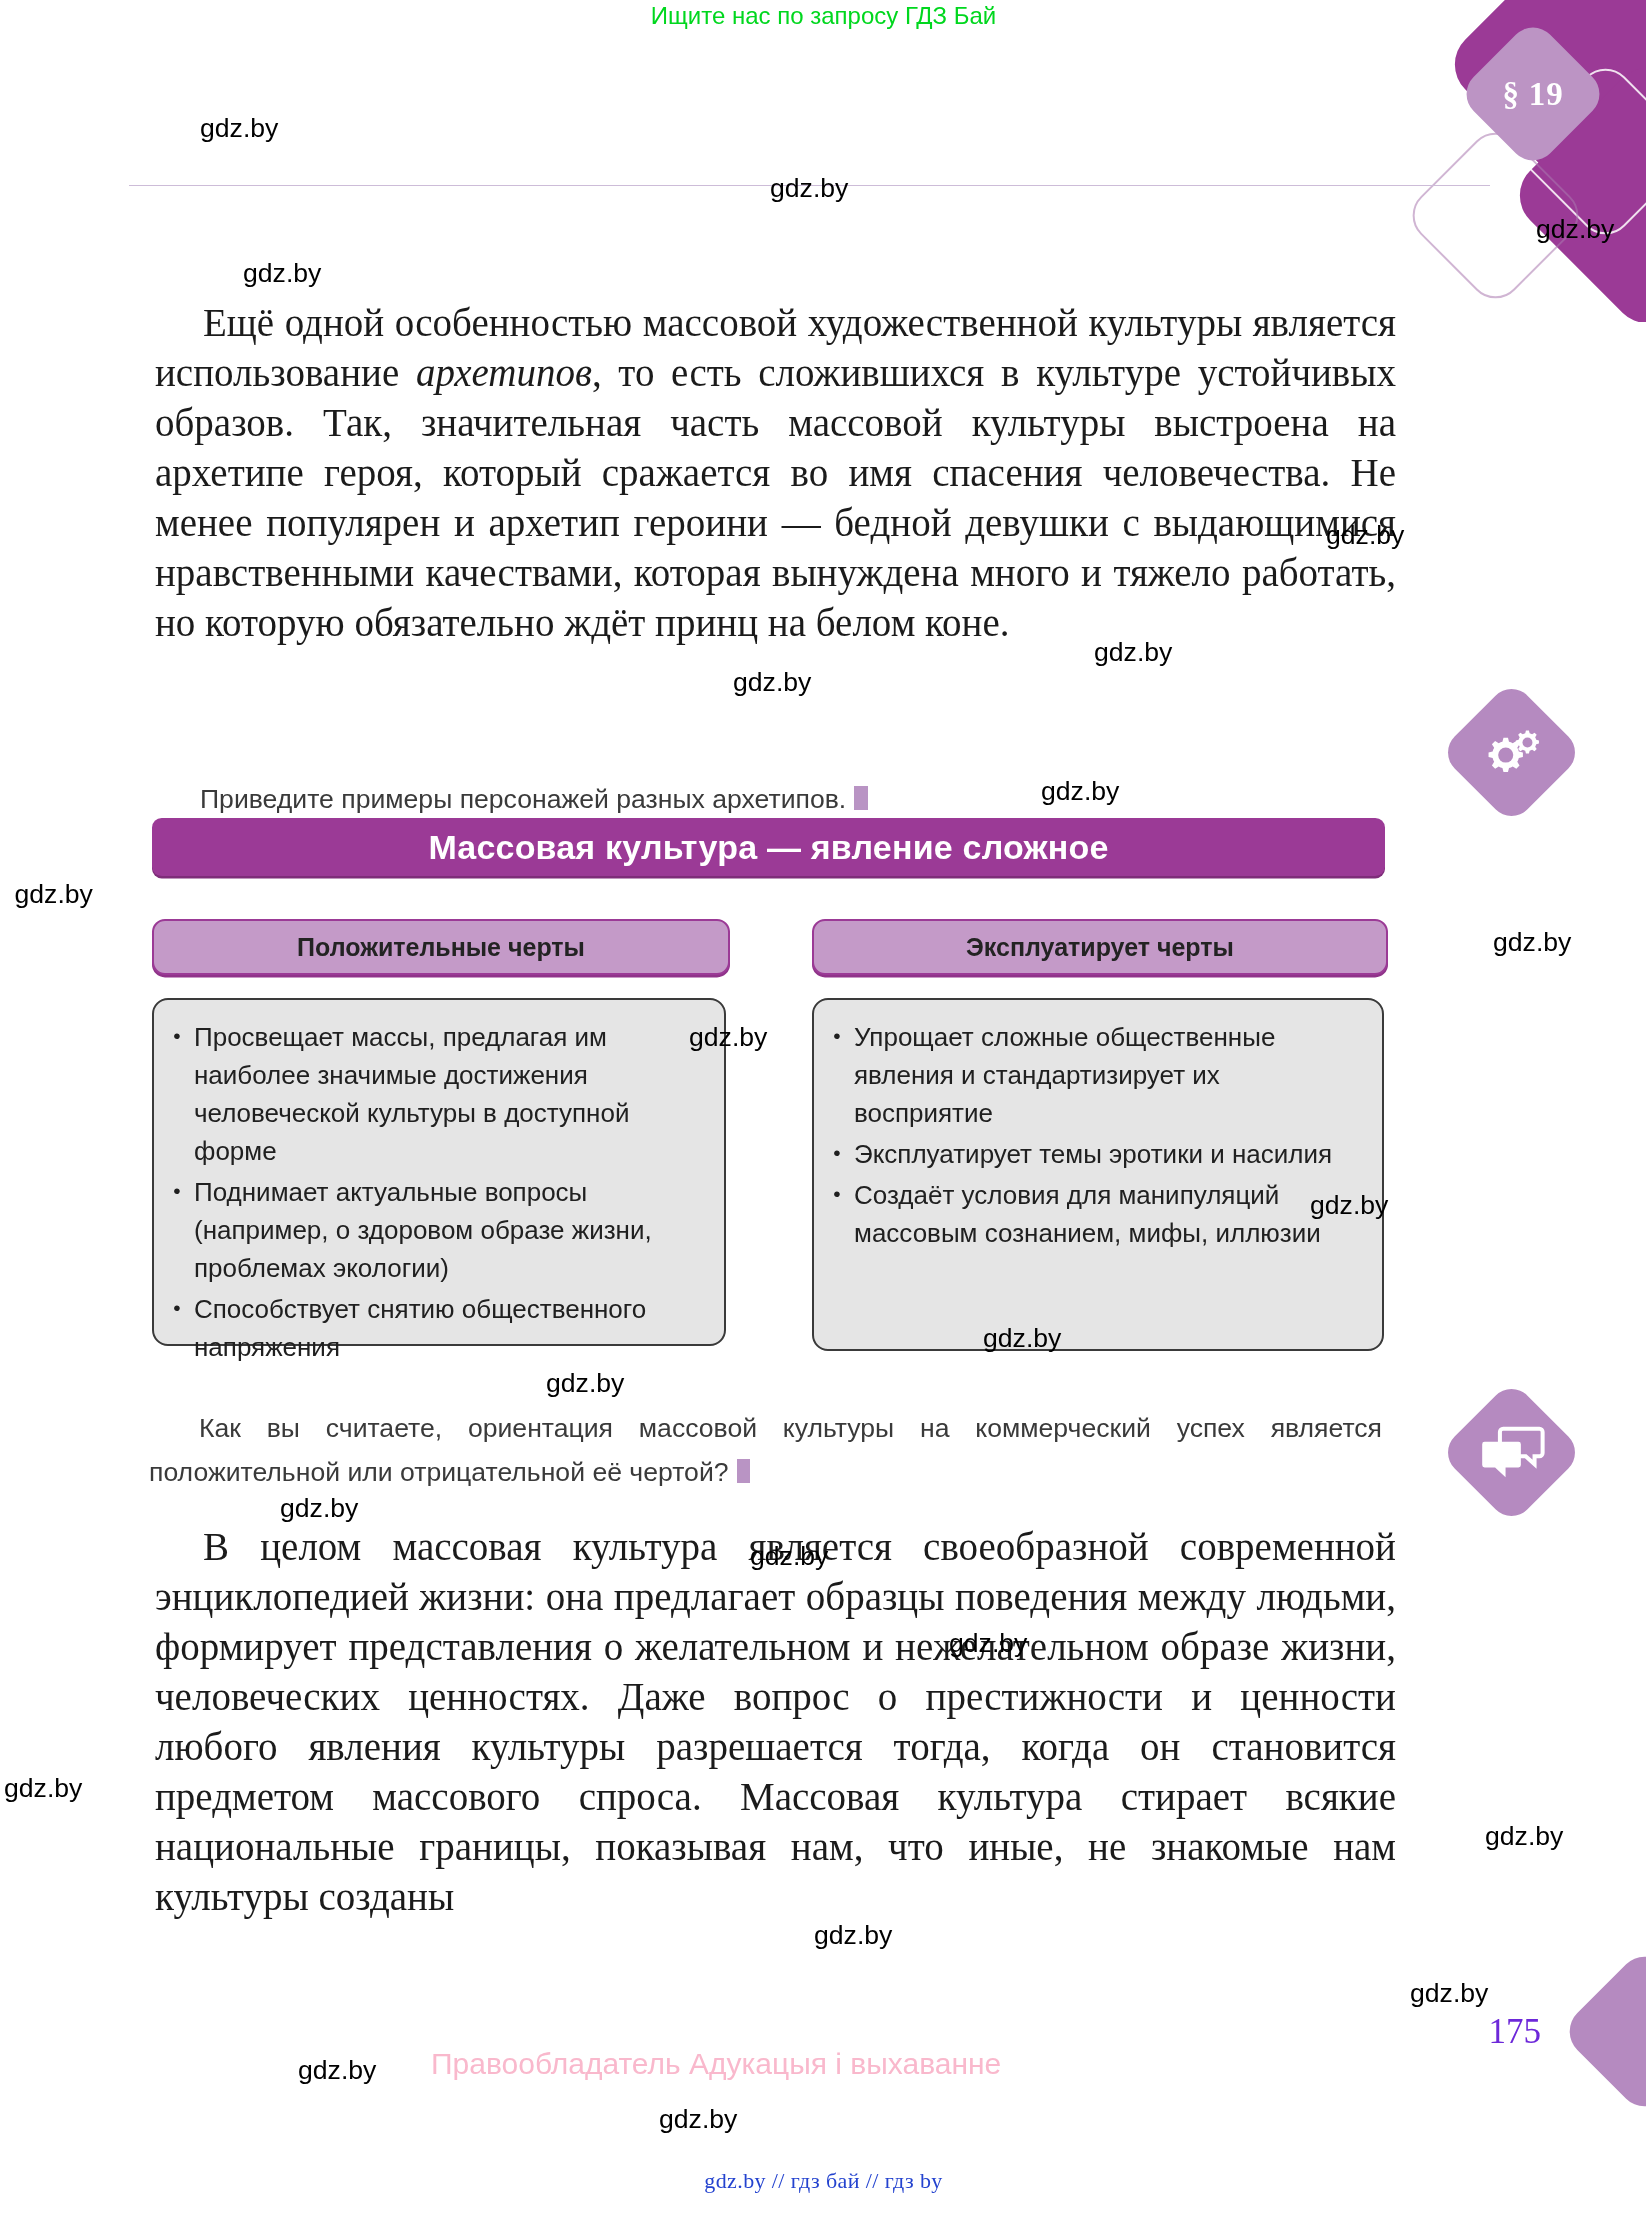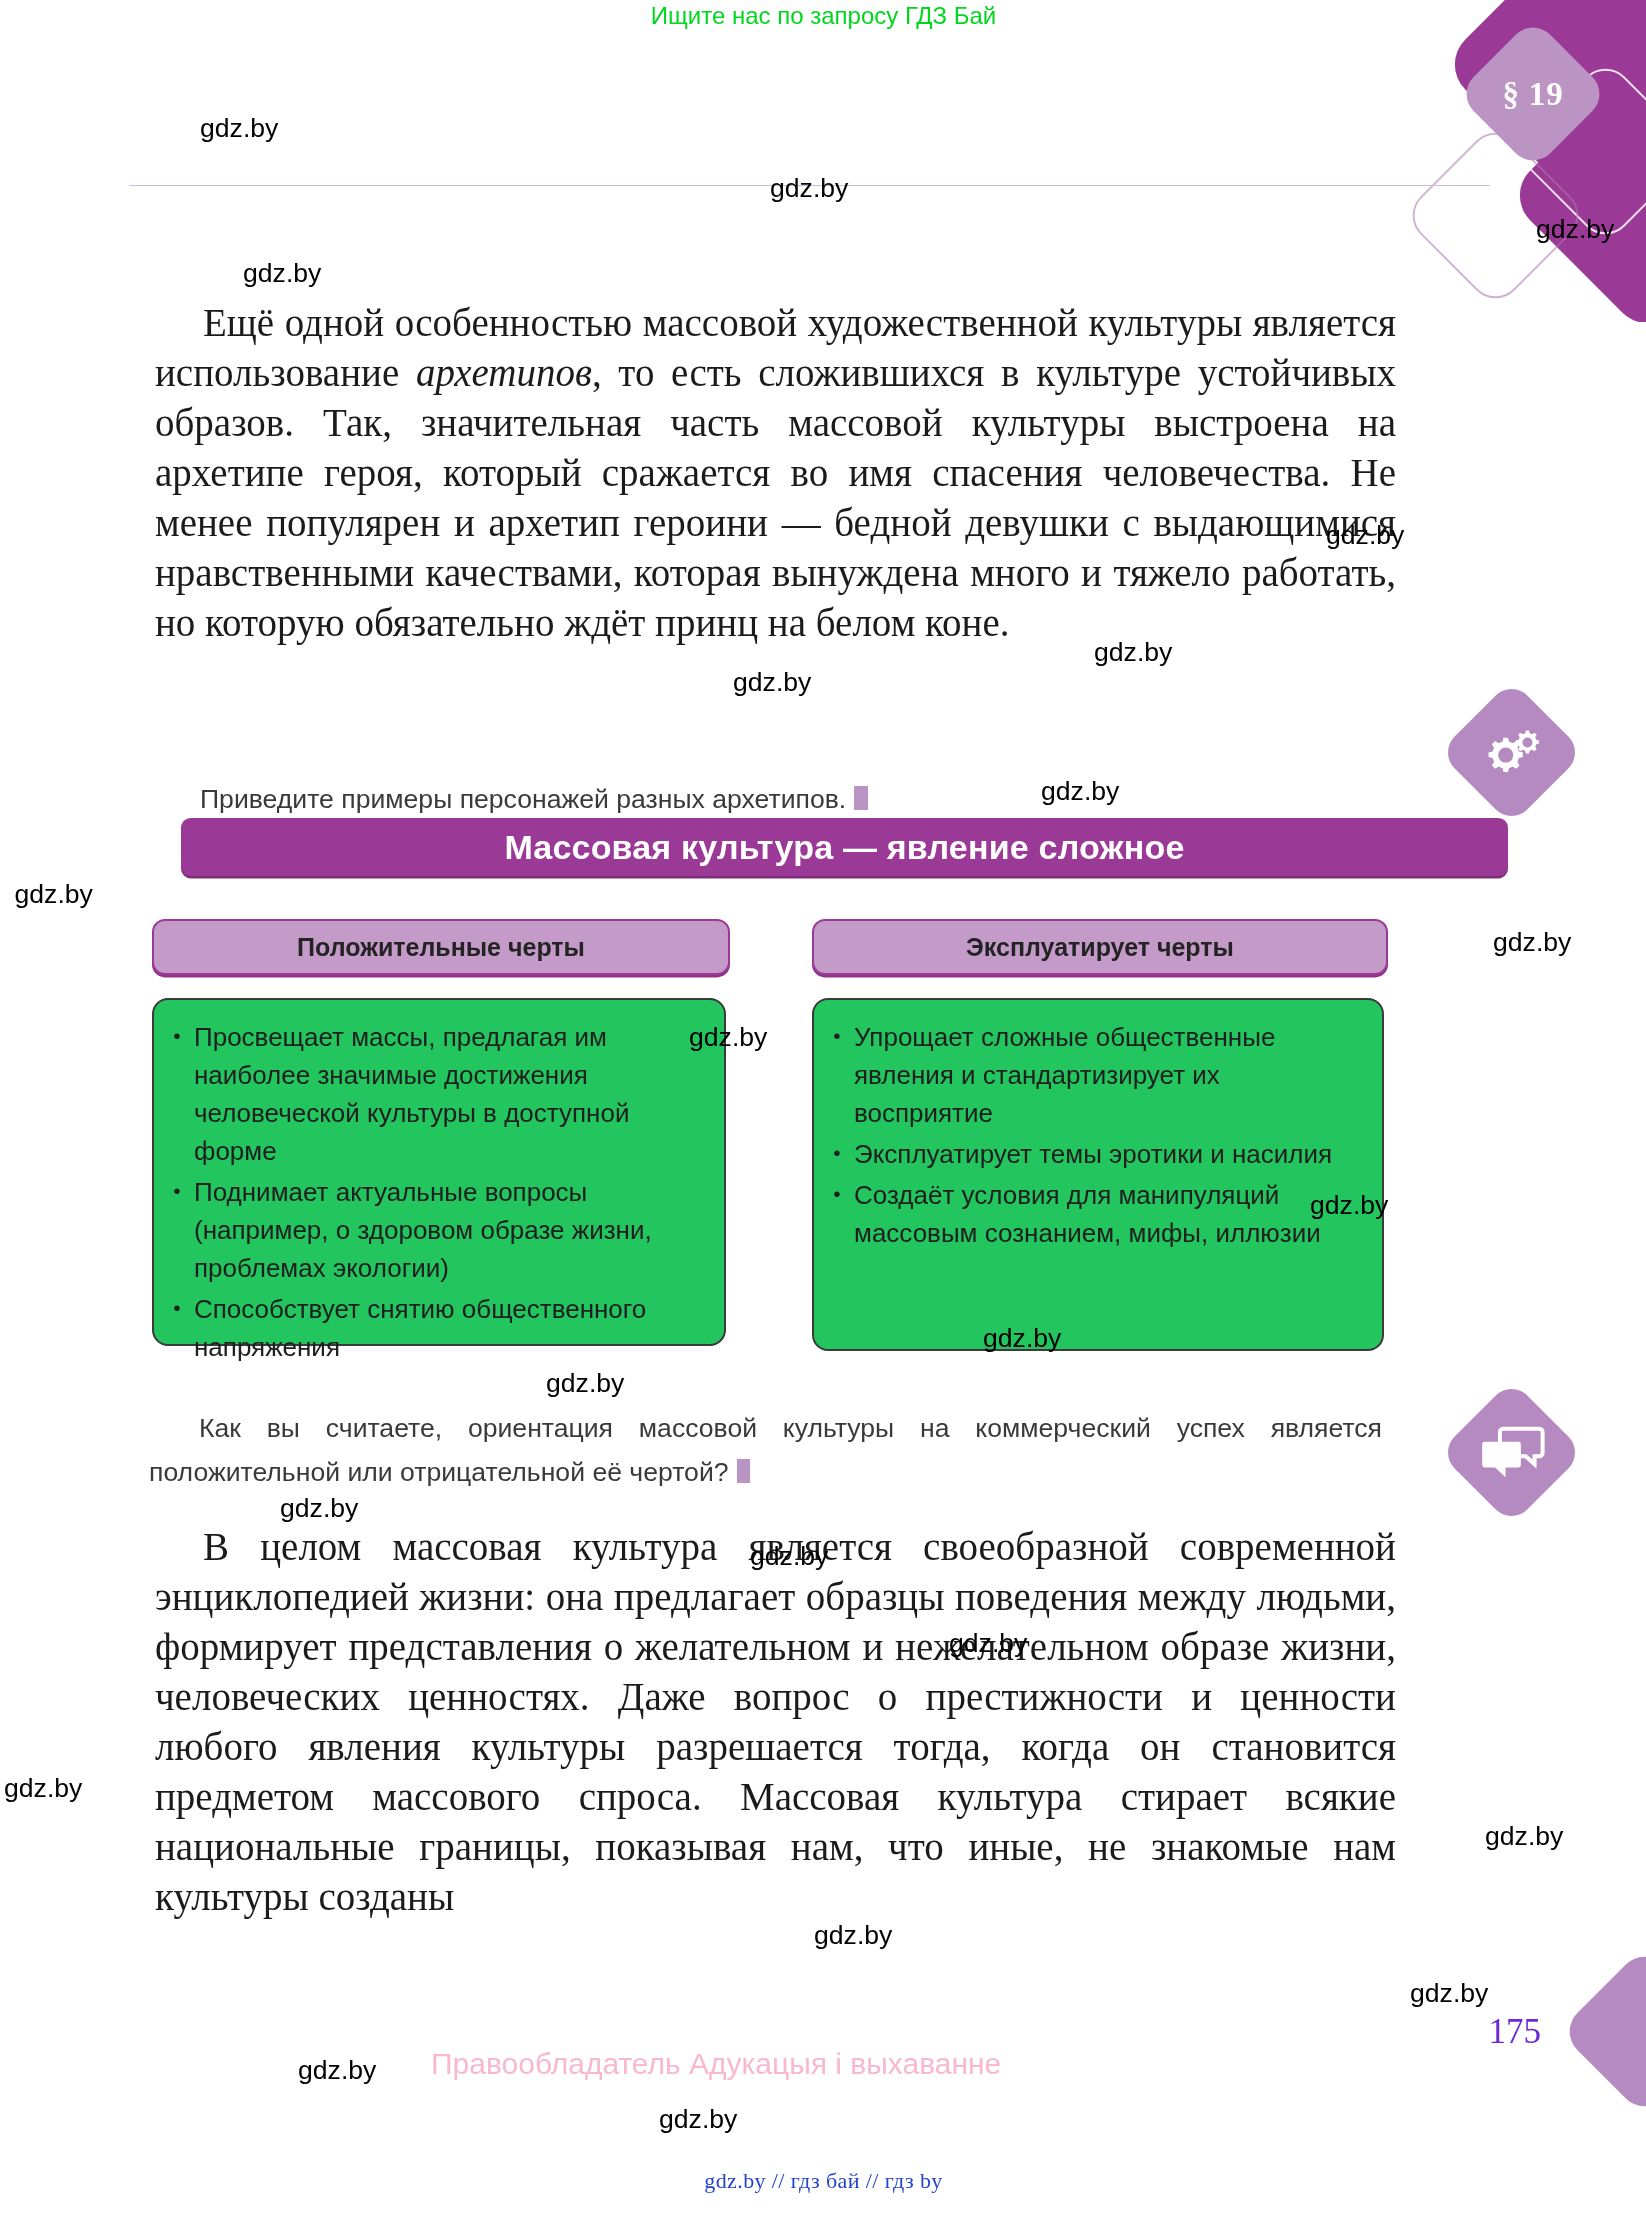--- a/index.html
+++ b/index.html
@@ -161,29 +161,28 @@
     background: #b994c4;
     vertical-align: -2.4px;
     margin-left: 8px;
   }
 
   
   #scheme-title {
     position: absolute;
     top: 818px;
     left: 152px;
-    width: 1327px;
+    width: 1233px;
     height: 58px;
     background: #9b3a96;
     border-radius: 9.7px;
     display: flex;
     align-items: center;
     justify-content: center;
     box-shadow: 0 2.4px 0 #7e2d79;
-    margin-left: 29px;
   }
   #scheme-title span {
     font-family: "Liberation Sans", sans-serif;
     font-size: 34px;
     font-weight: bold;
     color: #ffffff;
     letter-spacing: 0.2px;
   }
 
   .col-head {
@@ -207,21 +206,21 @@
   #col-head-left  { left: 152px;  width: 574px; }
   #col-head-right { left: 812px; width: 572px; }
 
   .col-box {
     position: absolute;
     top: 998px;
     border: 2.4px solid #3a3a3a;
     border-radius: 16px;
     box-sizing: border-box;
     padding: 17.7px 21px 16px 16px;
-    background: #22c55e;
+    background: #e5e5e5;
   }
   #col-box-left  { left: 152px;  width: 574px; height: 348px; }
   #col-box-right { left: 812px; width: 572px; height: 353px; }
 
   .col-box ul {
     margin: 0;
     padding: 0;
     list-style: none;
   }
   .col-box li {

